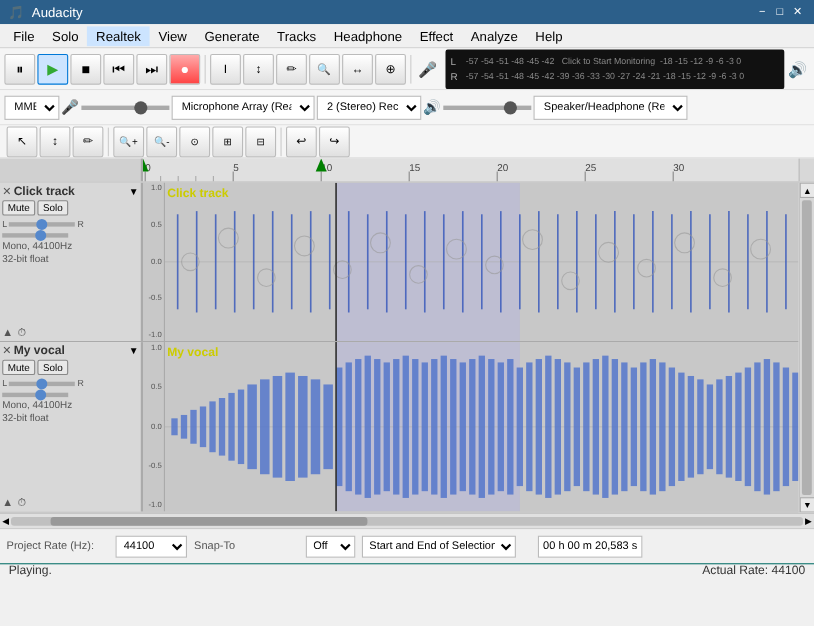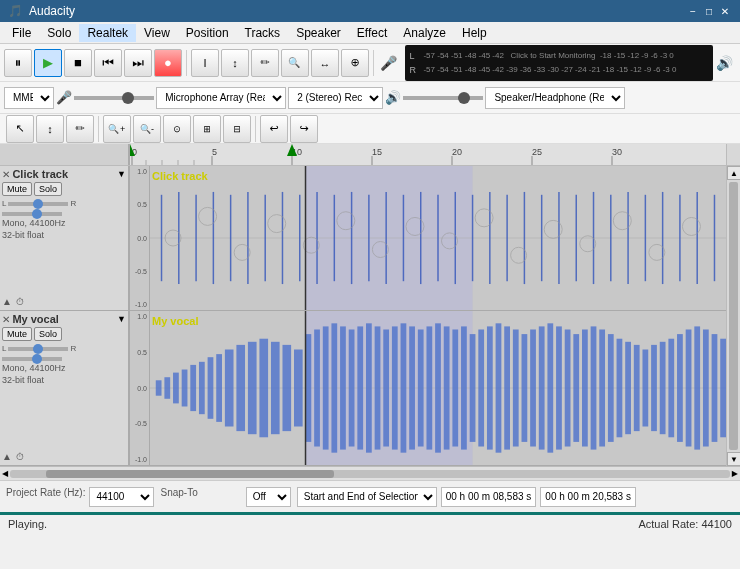--- a/index.html
+++ b/index.html
@@ -56,21 +56,21 @@
     .track-waveform { flex: 1; position: relative; background: #c8c8c8; overflow: hidden; }
     
     
     .track-title-overlay { position: absolute; top: 4px; left: 22px; font-size: 11px; font-weight: bold; color: #cccc00; pointer-events: none; }
     
     
     #hscrollbar { height: 14px; background: #e0e0e0; border-top: 1px solid #bbb; display: flex; align-items: center; padding: 0 2px; }
     
     
     #statusbar { background: #f0f0f0; height: 28px; display: flex; align-items: center; padding: 0 8px; border-top: 1px solid #ccc; gap: 8px; }
-    .status-field { display: flex; align-items: flex-start; gap: 4px; }
+    .status-field { display: flex; align-items: center; gap: 20px; }
     .status-label { font-size: 10px; color: #555; }
     .status-select { font-size: 10px; border: 1px solid #bbb; background: #fff; height: 20px; padding: 0 2px; }
     .status-timebox { font-size: 10px; border: 1px solid #bbb; background: #fff; height: 20px; padding: 0 4px; display: inline-flex; align-items: center; min-width: 90px; }
     .status-text { font-size: 11px; color: #333; flex: 1; }
     .status-rate { font-size: 11px; color: #333; }
     
     
     #infobar { background: #f0f0f0; height: 22px; display: flex; align-items: center; padding: 0 8px; border-top: 1px solid #ccc; justify-content: space-between; }
     
     
@@ -98,23 +98,23 @@
     <span>□</span>
     <span>✕</span>
   </div>
 </div>
 
 <div id="menubar">
   <span class="menu-item">File</span>
   <span class="menu-item">Solo</span>
   <span class="menu-item active">Realtek</span>
   <span class="menu-item">View</span>
-  <span class="menu-item">Position</span>
+  <span class="menu-item">Generate</span>
   <span class="menu-item">Tracks</span>
-  <span class="menu-item">Speaker</span>
+  <span class="menu-item">Headphone</span>
   <span class="menu-item">Effect</span>
   <span class="menu-item">Analyze</span>
   <span class="menu-item">Help</span>
 </div>
 
 <div id="toolbar1">
   <button class="tb-btn">⏸</button>
   <button class="tb-btn active" style="color:#3a3;">▶</button>
   <button class="tb-btn">■</button>
   <button class="tb-btn">⏮</button>
@@ -473,21 +473,20 @@
   <div class="status-field">
     <span class="status-label">Snap-To</span>
     <select class="status-select" style="width:45px;margin-left:44px;">
       <option>Off</option>
     </select>
   </div>
   <div class="status-field">
     <select class="status-select" style="width:140px;">
       <option>Start and End of Selection</option>
     </select>
-    <div class="status-timebox">00 h 00 m 08,583 s</div>
     <div class="status-timebox">00 h 00 m 20,583 s</div>
   </div>
 </div>
 
-<div id="infobar" style="background:#f0f0f0; height:20px; display:flex; align-items:center; padding:0 8px; border-top:3px solid #0f766e; justify-content:space-between;">
+<div id="infobar" style="background:#f0f0f0; height:20px; display:flex; align-items:flex-start; padding:0 8px; border-top:1px solid #0f766e; justify-content:space-between;">
   <span class="status-text">Playing.</span>
   <span class="status-rate">Actual Rate: 44100</span>
 </div>
 
 </body></html>

